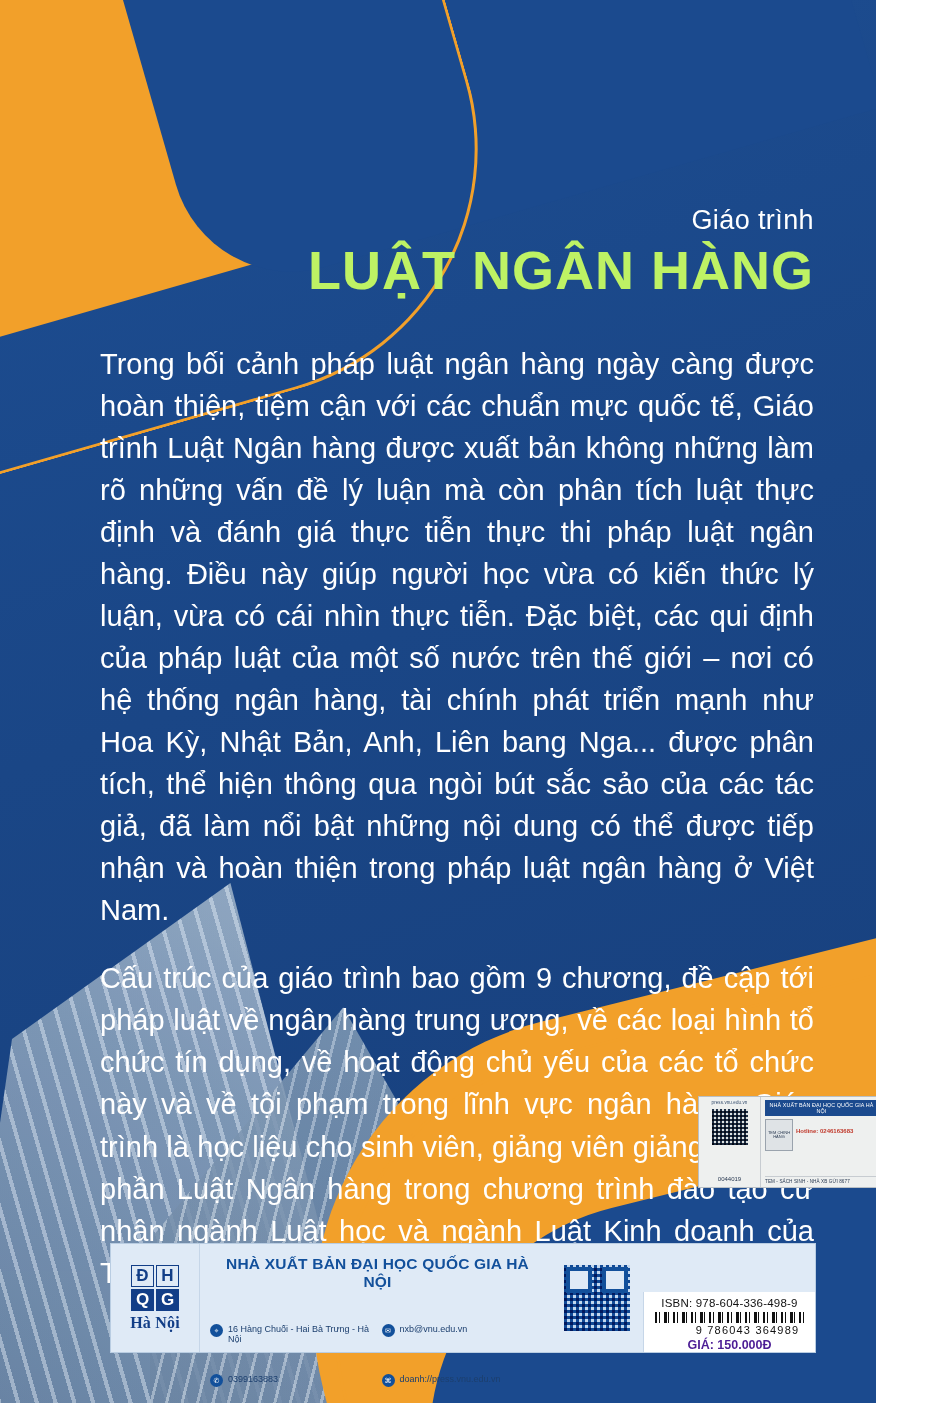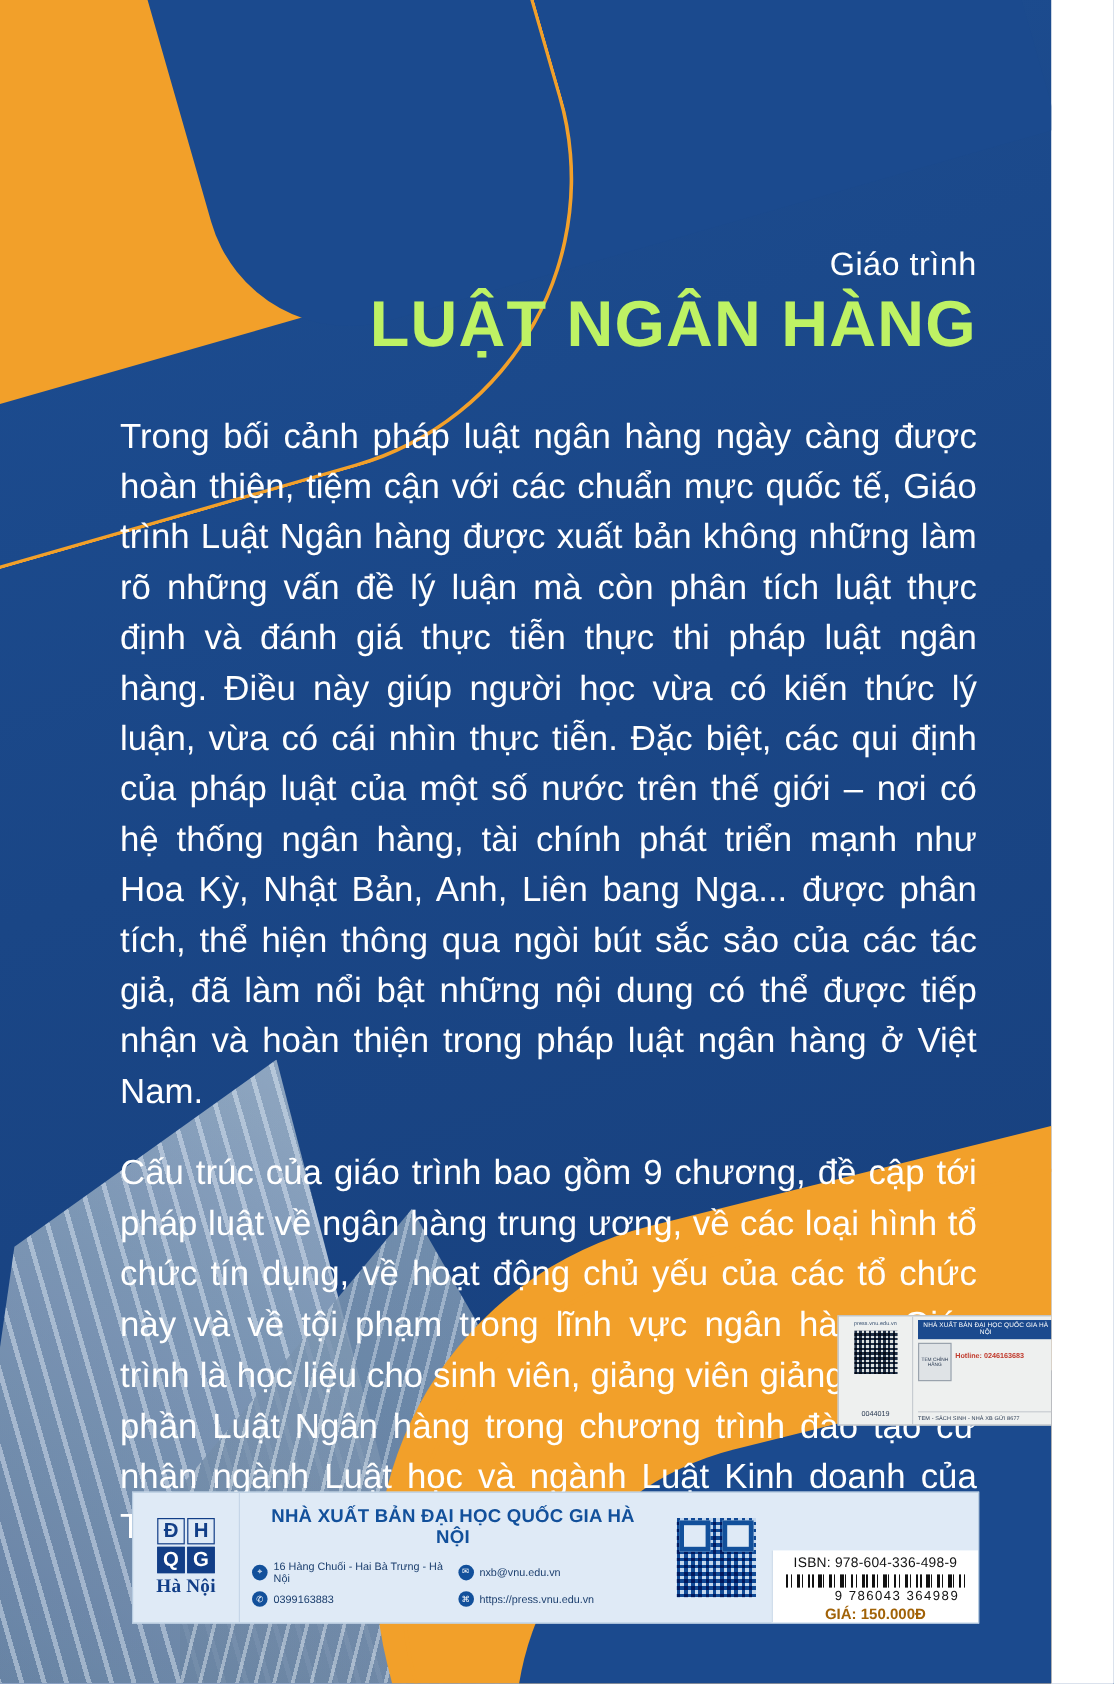--- a/index.html
+++ b/index.html
@@ -321,24 +321,25 @@
     margin-bottom: 9px;
   }
   .pub-rows {
     display: grid;
     grid-template-columns: 1fr 1fr;
     row-gap: 6px;
     column-gap: 8px;
   }
   .pub-item {
     display: flex;
-    align-items: center;
+    align-items: flex-start;
     gap: 5px;
     font-size: 9px;
     color: #1c3f6e;
+    margin-top: 24px;
   }
   .dot-ic {
     width: 13px;
     height: 13px;
     border-radius: 50%;
     background: #12509b;
     color: #fff;
     font-size: 7px;
     display: flex;
     align-items: center;
@@ -398,21 +399,21 @@
   .barcode-num {
     font-size: 11px;
     letter-spacing: 1.2px;
     color: #111;
     margin-top: 1px;
     padding-left: 36px;
   }
   .price {
     font-size: 12.5px;
     font-weight: 700;
-    color: #a16207;
+    color: #4c1d95;
     margin-top: 2px;
   }
 </style>
 </head>
 <body>
 
 <div class="page">
 
   <div class="bg-base"></div>
   <div class="bg-photo"></div>
@@ -474,21 +475,21 @@
         <div class="pub-item">
           <span class="dot-ic">✉</span>
           <span>nxb@vnu.edu.vn</span>
         </div>
         <div class="pub-item">
           <span class="dot-ic">✆</span>
           <span>0399163883</span>
         </div>
         <div class="pub-item">
           <span class="dot-ic">⌘</span>
-          <span>https://press.vnu.edu.vn</span>
+          <span>doanh://press.vnu.edu.vn</span>
         </div>
       </div>
     </div>
 
     <div class="qr-cell">
       <div class="qr-big"></div>
     </div>
 
     <div class="isbn-cell">
       <div class="isbn-text">ISBN: 978-604-336-498-9</div>

